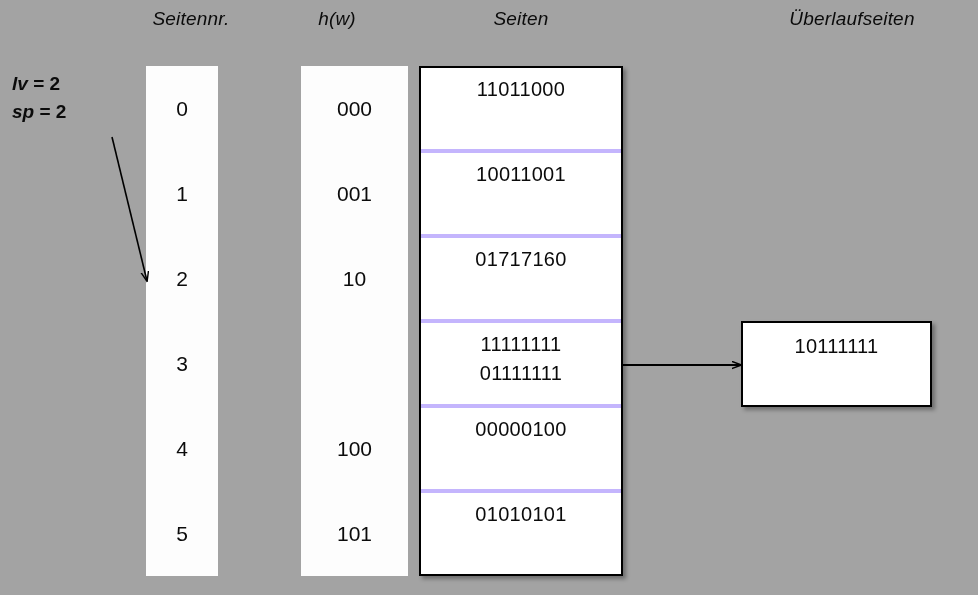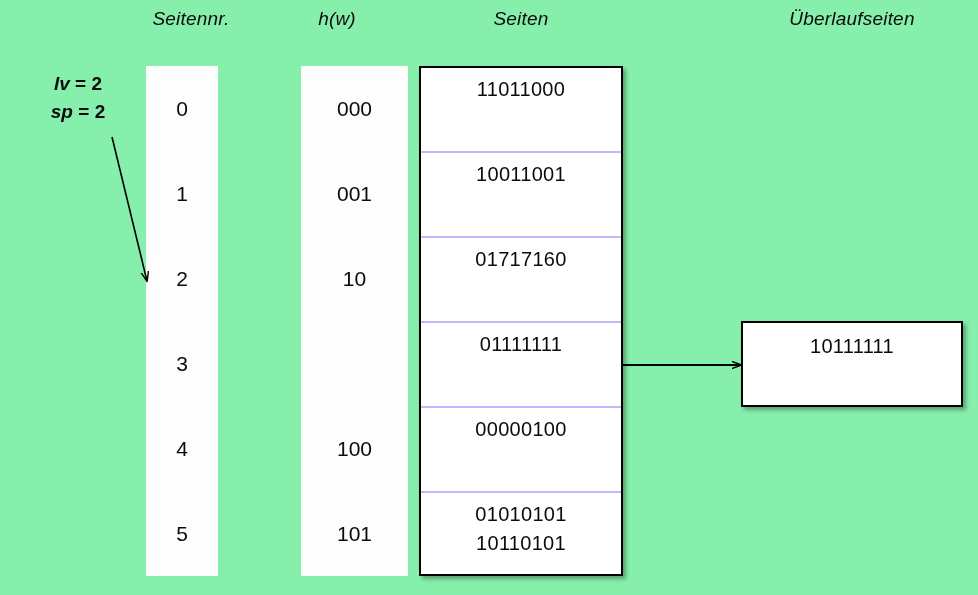--- a/index.html
+++ b/index.html
@@ -11,21 +11,21 @@
     width: 978px;
     height: 595px;
     position: relative;
     overflow: hidden;
     font-family: "Liberation Sans", sans-serif;
     color: #000;
   }
   .canvas {
     position: absolute;
     inset: 0;
-    background: #86efac;
+    background: #a3a3a3;
     padding-left: 20px;
   }
 
   
   .col-header {
     position: absolute;
     font-style: italic;
     font-size: 19px;
     font-weight: 500;
     text-align: center;
@@ -34,24 +34,24 @@
     letter-spacing: 0.2px;
   }
   #hdr-seitennr { left: 126px; top: 8px; width: 130px; }
   #hdr-hw       { left: 272px; top: 8px; width: 130px; }
   #hdr-seiten   { left: 456px; top: 8px; width: 130px; }
   #hdr-ueberlauf{ left: 752px; top: 8px; width: 200px; }
 
   
   .params {
     position: absolute;
-    left: 18px;
+    left: 12px;
     top: 70px;
     width: 120px;
-    text-align: center;
+    text-align: left;
     line-height: 1.45;
   }
   .param-line {
     font-size: 19px;
     font-weight: 600;
     white-space: nowrap;
     color: #0b0b0b;
   }
   .param-line .var { font-style: italic; }
 
@@ -90,41 +90,41 @@
     border: 2px solid #000;
     box-sizing: border-box;
     box-shadow: 3px 3px 4px rgba(0,0,0,0.33);
   }
   .page-cell {
     position: absolute;
     left: 0;
     width: 100%;
     height: 85px;
     box-sizing: border-box;
-    border-bottom: 2px solid #c4b5fd;
+    border-bottom: 4px solid #c4b5fd;
     display: flex;
     flex-direction: column;
     align-items: center;
     padding-top: 7px;
   }
   .page-cell:last-child { border-bottom: none; align-items: center; }
   .page-line {
     font-size: 20px;
     font-weight: 500;
     line-height: 1.45;
     letter-spacing: 0.3px;
     color: #0b0b0b;
   }
 
   
   #overflow-box {
     position: absolute;
     left: 741px;
     top: 321px;
-    width: 222px;
+    width: 191px;
     height: 86px;
     background: #ffffff;
     border: 2px solid #000;
     box-sizing: border-box;
     box-shadow: 3px 3px 4px rgba(0,0,0,0.33);
     display: flex;
     flex-direction: column;
     align-items: center;
     padding-top: 9px;
   }
@@ -177,28 +177,28 @@
     <div class="page-cell" style="top:0px">
       <div class="page-line">11011000</div>
     </div>
     <div class="page-cell" style="top:85px">
       <div class="page-line">10011001</div>
     </div>
     <div class="page-cell" style="top:170px">
       <div class="page-line">01717160</div>
     </div>
     <div class="page-cell" style="top:255px">
+      <div class="page-line">11111111</div>
       <div class="page-line">01111111</div>
     </div>
     <div class="page-cell" style="top:340px">
       <div class="page-line">00000100</div>
     </div>
     <div class="page-cell" style="top:425px">
       <div class="page-line">01010101</div>
-      <div class="page-line">10110101</div>
     </div>
   </div>
 
   <div id="overflow-box">
     <div class="page-line">10111111</div>
   </div>
 
   <svg id="arrow-layer" width="978" height="595" viewBox="0 0 978 595">
     <defs>
       <marker id="ah" markerWidth="11" markerHeight="11" refX="9.5" refY="4" orient="auto" markerUnits="userSpaceOnUse">

